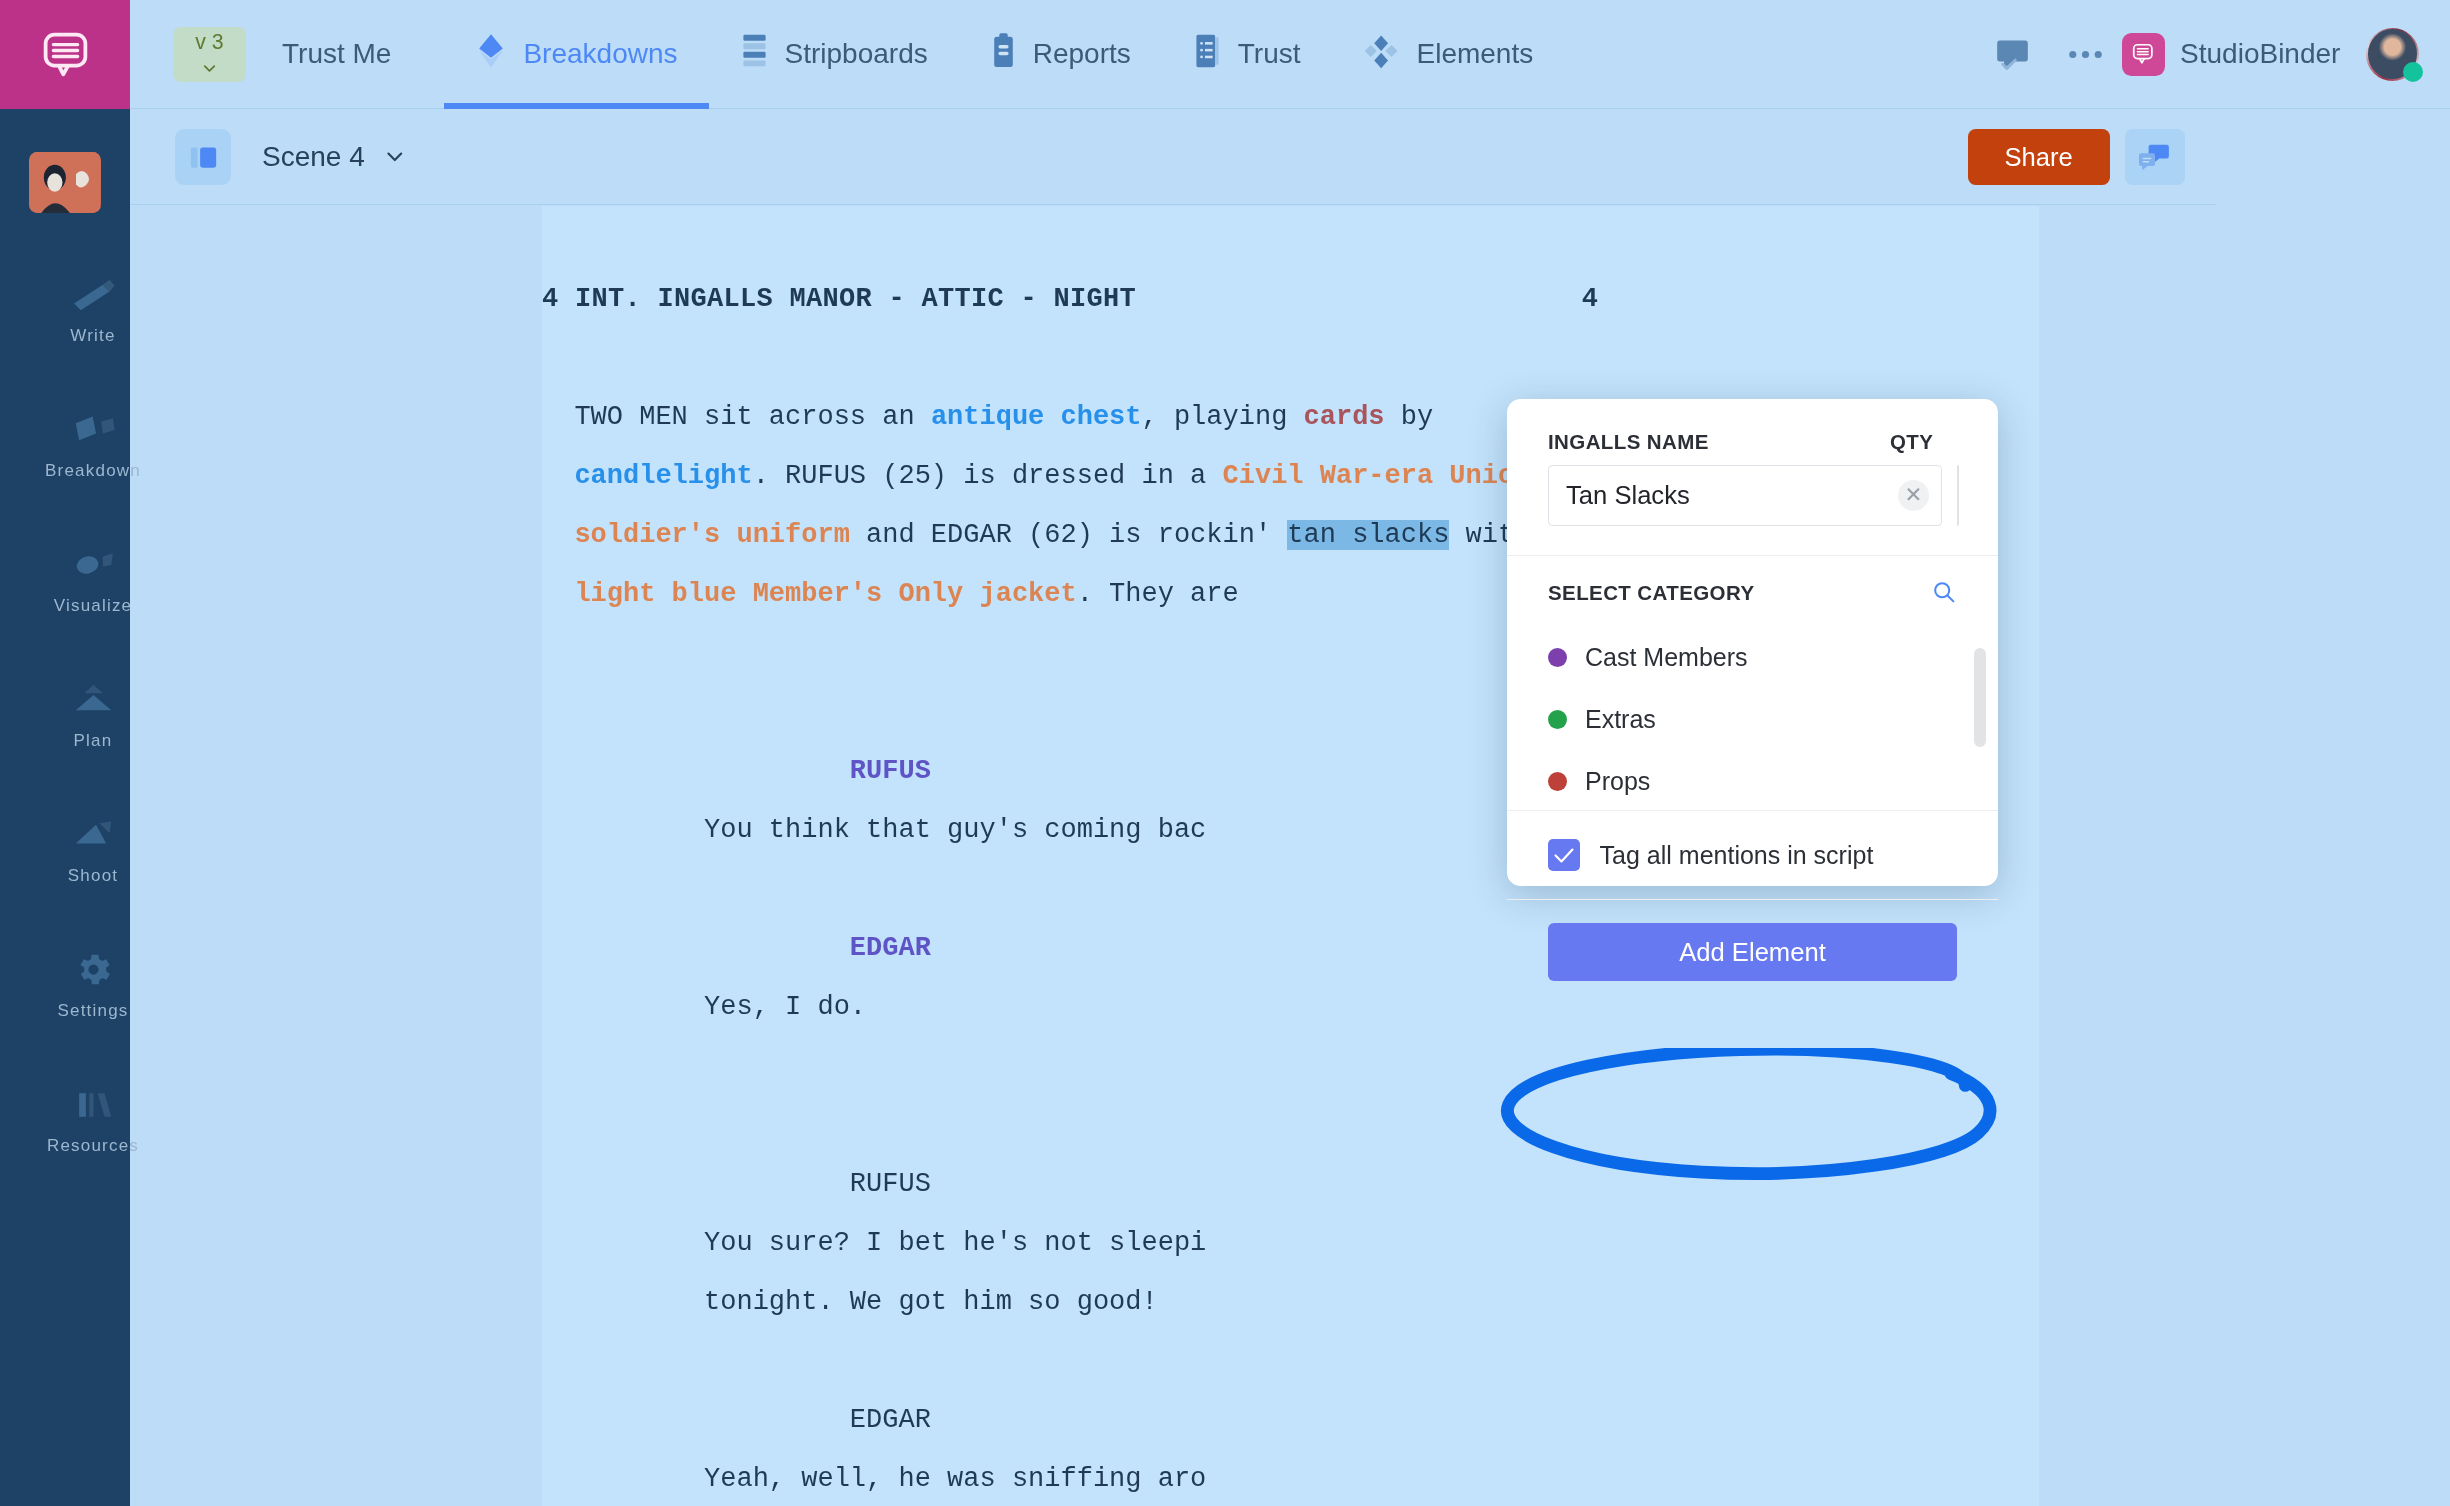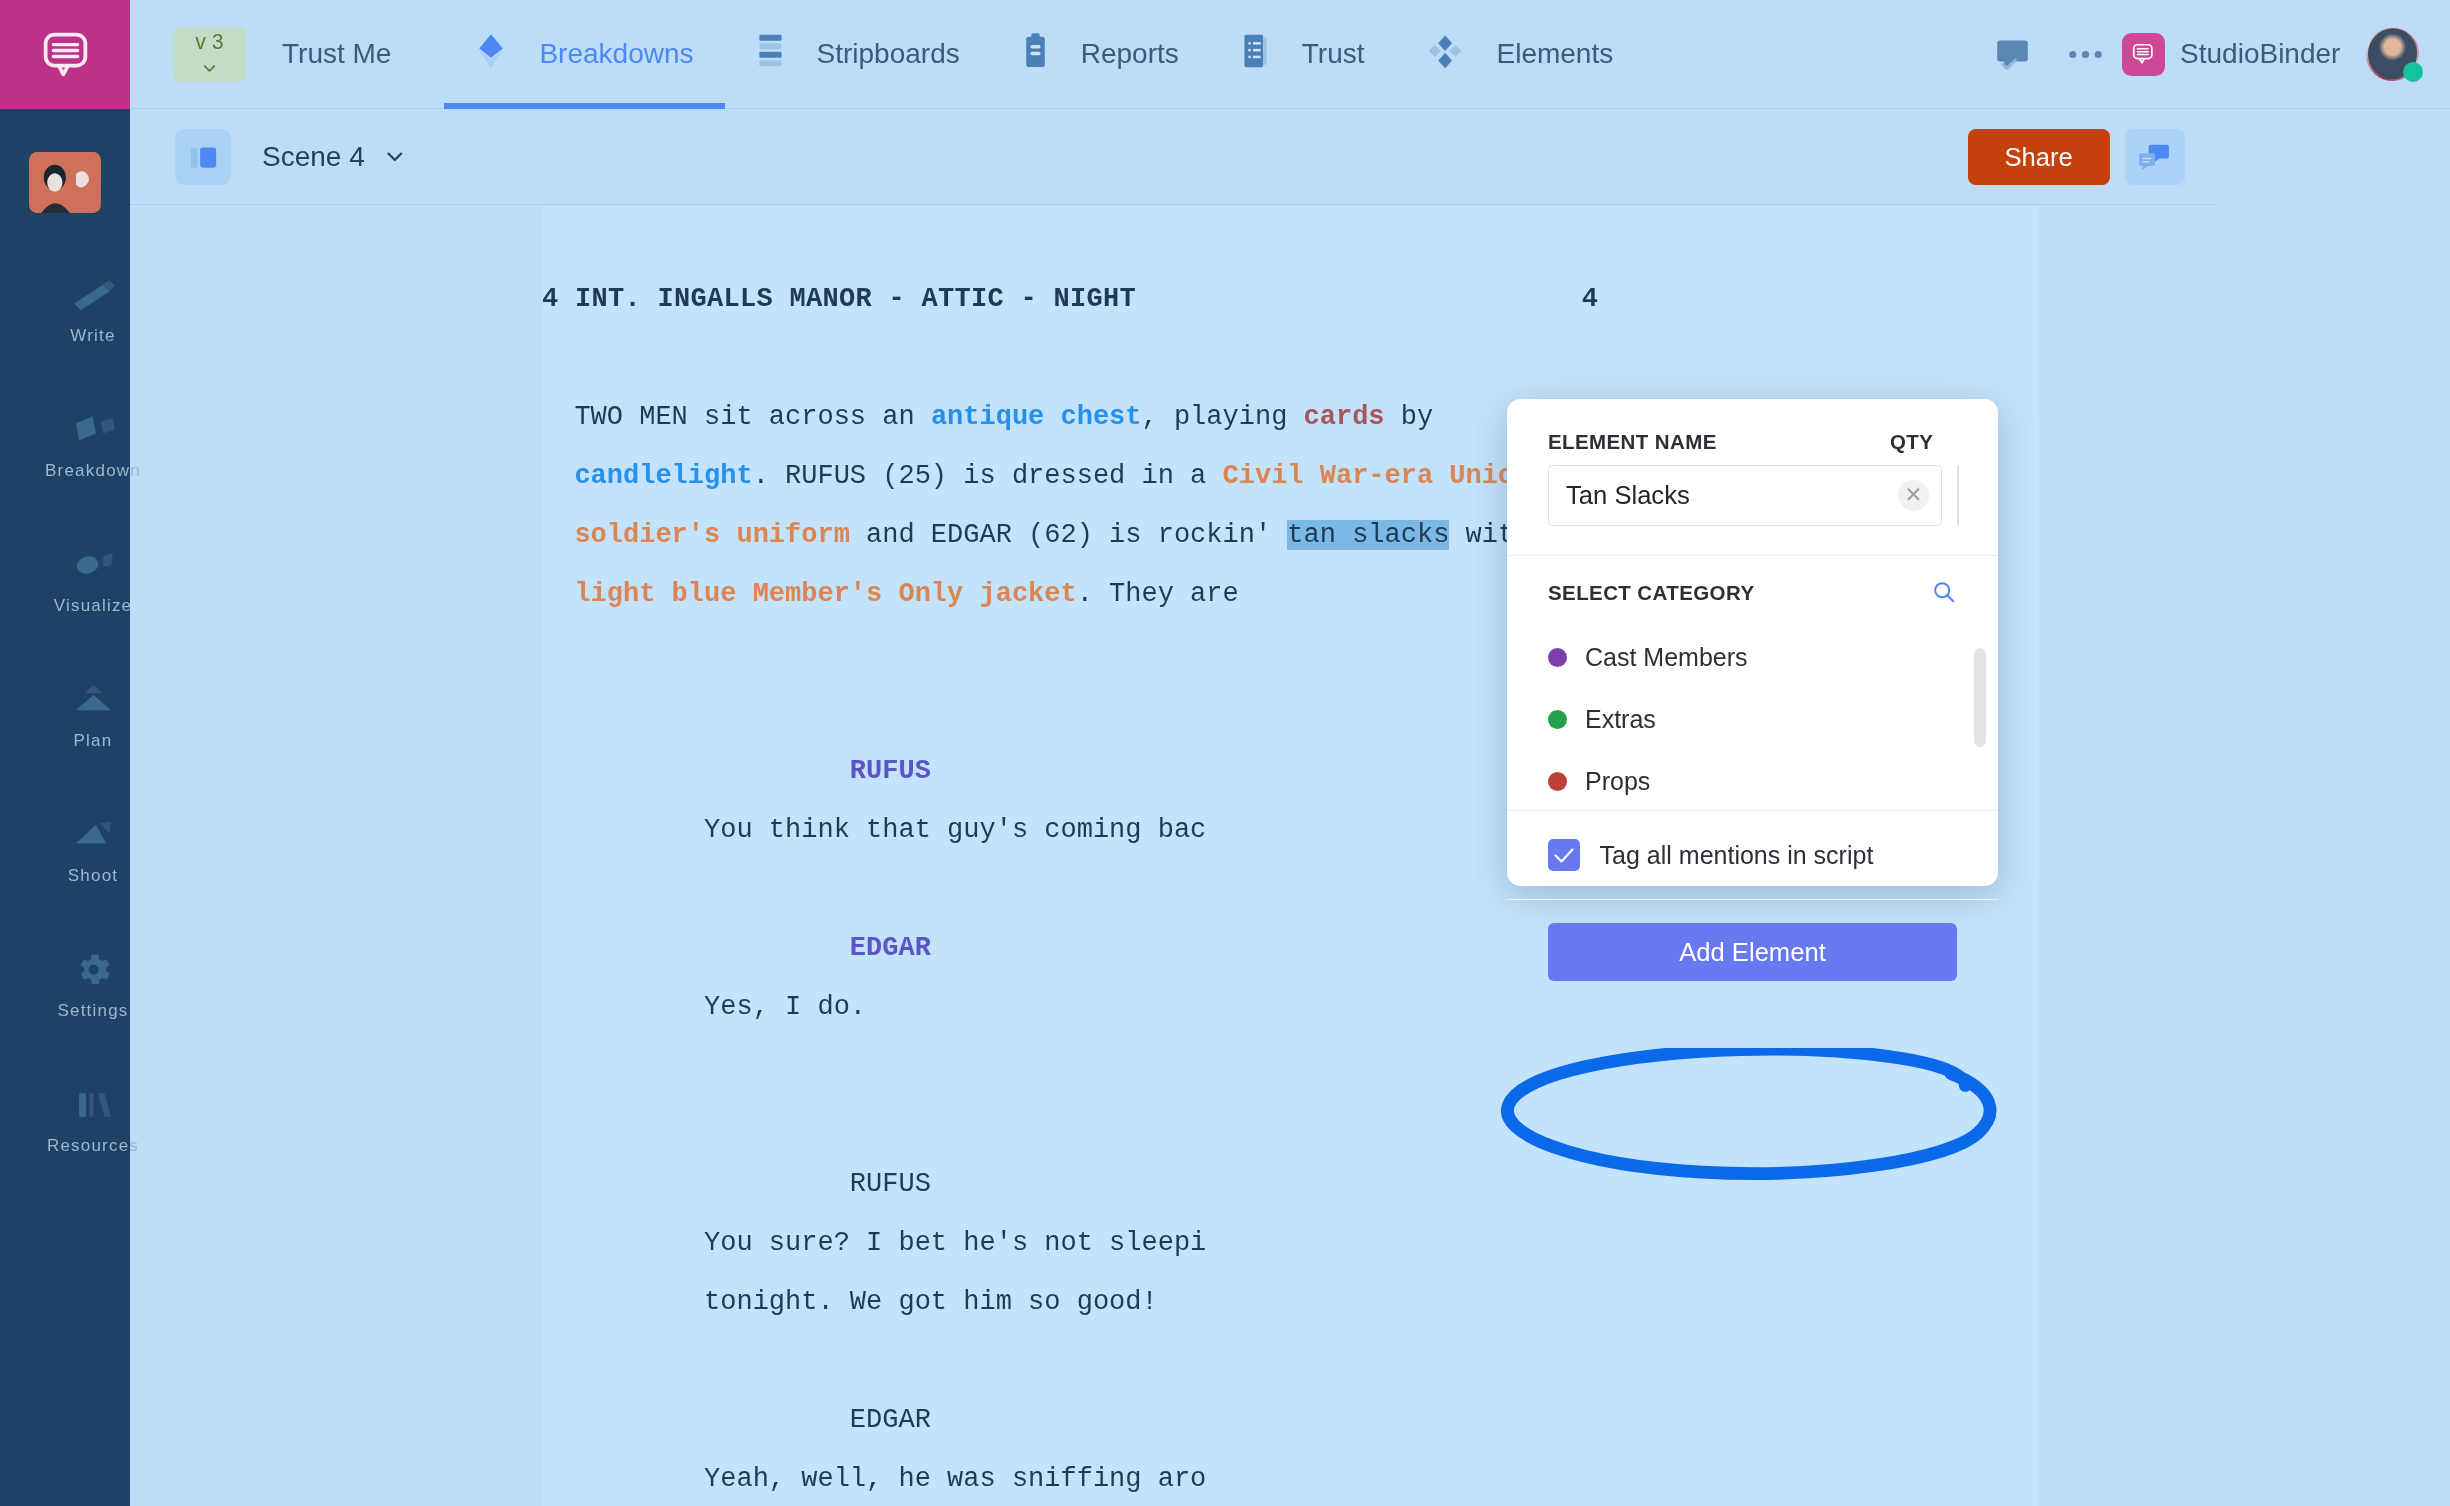--- a/index.html
+++ b/index.html
@@ -47,21 +47,21 @@
     margin-left: 43px; width: 73px; height: 55px; border-radius: 7.7px;
     background: #c3dcc8; color: #5f7a2e; font-size: 21.3px;
     display: flex; align-items: center; justify-content: center; gap: 4.3px;
     cursor: pointer; font-weight: 500; flex-direction: column;
   }
   .proj-title {
     margin-left: 36px; font-size: 28px; color: #3b5b78; cursor: pointer;
   }
   .nav-tabs { display: flex; align-items: center; height: 109px; margin-left: 53px; }
   .nav-tab {
-    display: flex; align-items: center; gap: 32px; height: 109px;
+    display: flex; align-items: center; gap: 16px; height: 109px;
     padding: 0 31px; cursor: pointer; position: relative;
     font-size: 28px; color: #3b5b78;
   }
   .nav-tab.active { color: #4d88f5; }
   .nav-tab.active::after {
     content: ""; position: absolute; left: 0; right: 0; bottom: 0;
     height: 5.1px; background: #4d88f5;
   }
   .nav-right {
     margin-left: auto; display: flex; align-items: center; gap: 0; padding-right: 31px;
@@ -472,21 +472,21 @@
 
 
 
 
       </div>
     </div>
   </div>
 
   <div class="popup">
     <div class="pop-row1">
-      <div class="pop-lbl f-name">ELEMENT NAME</div>
+      <div class="pop-lbl f-name">INGALLS NAME</div>
       <div class="pop-lbl f-qty">QTY</div>
     </div>
     <div class="pop-fields">
       <div class="name-input-wrap">
         <input class="name-input" type="text" value="Tan Slacks" style="">
         <span class="clear-x">✕</span>
       </div>
       <div class="qty-input-wrap">
         <input class="qty-input" type="text" value="1" style="">
       </div>

